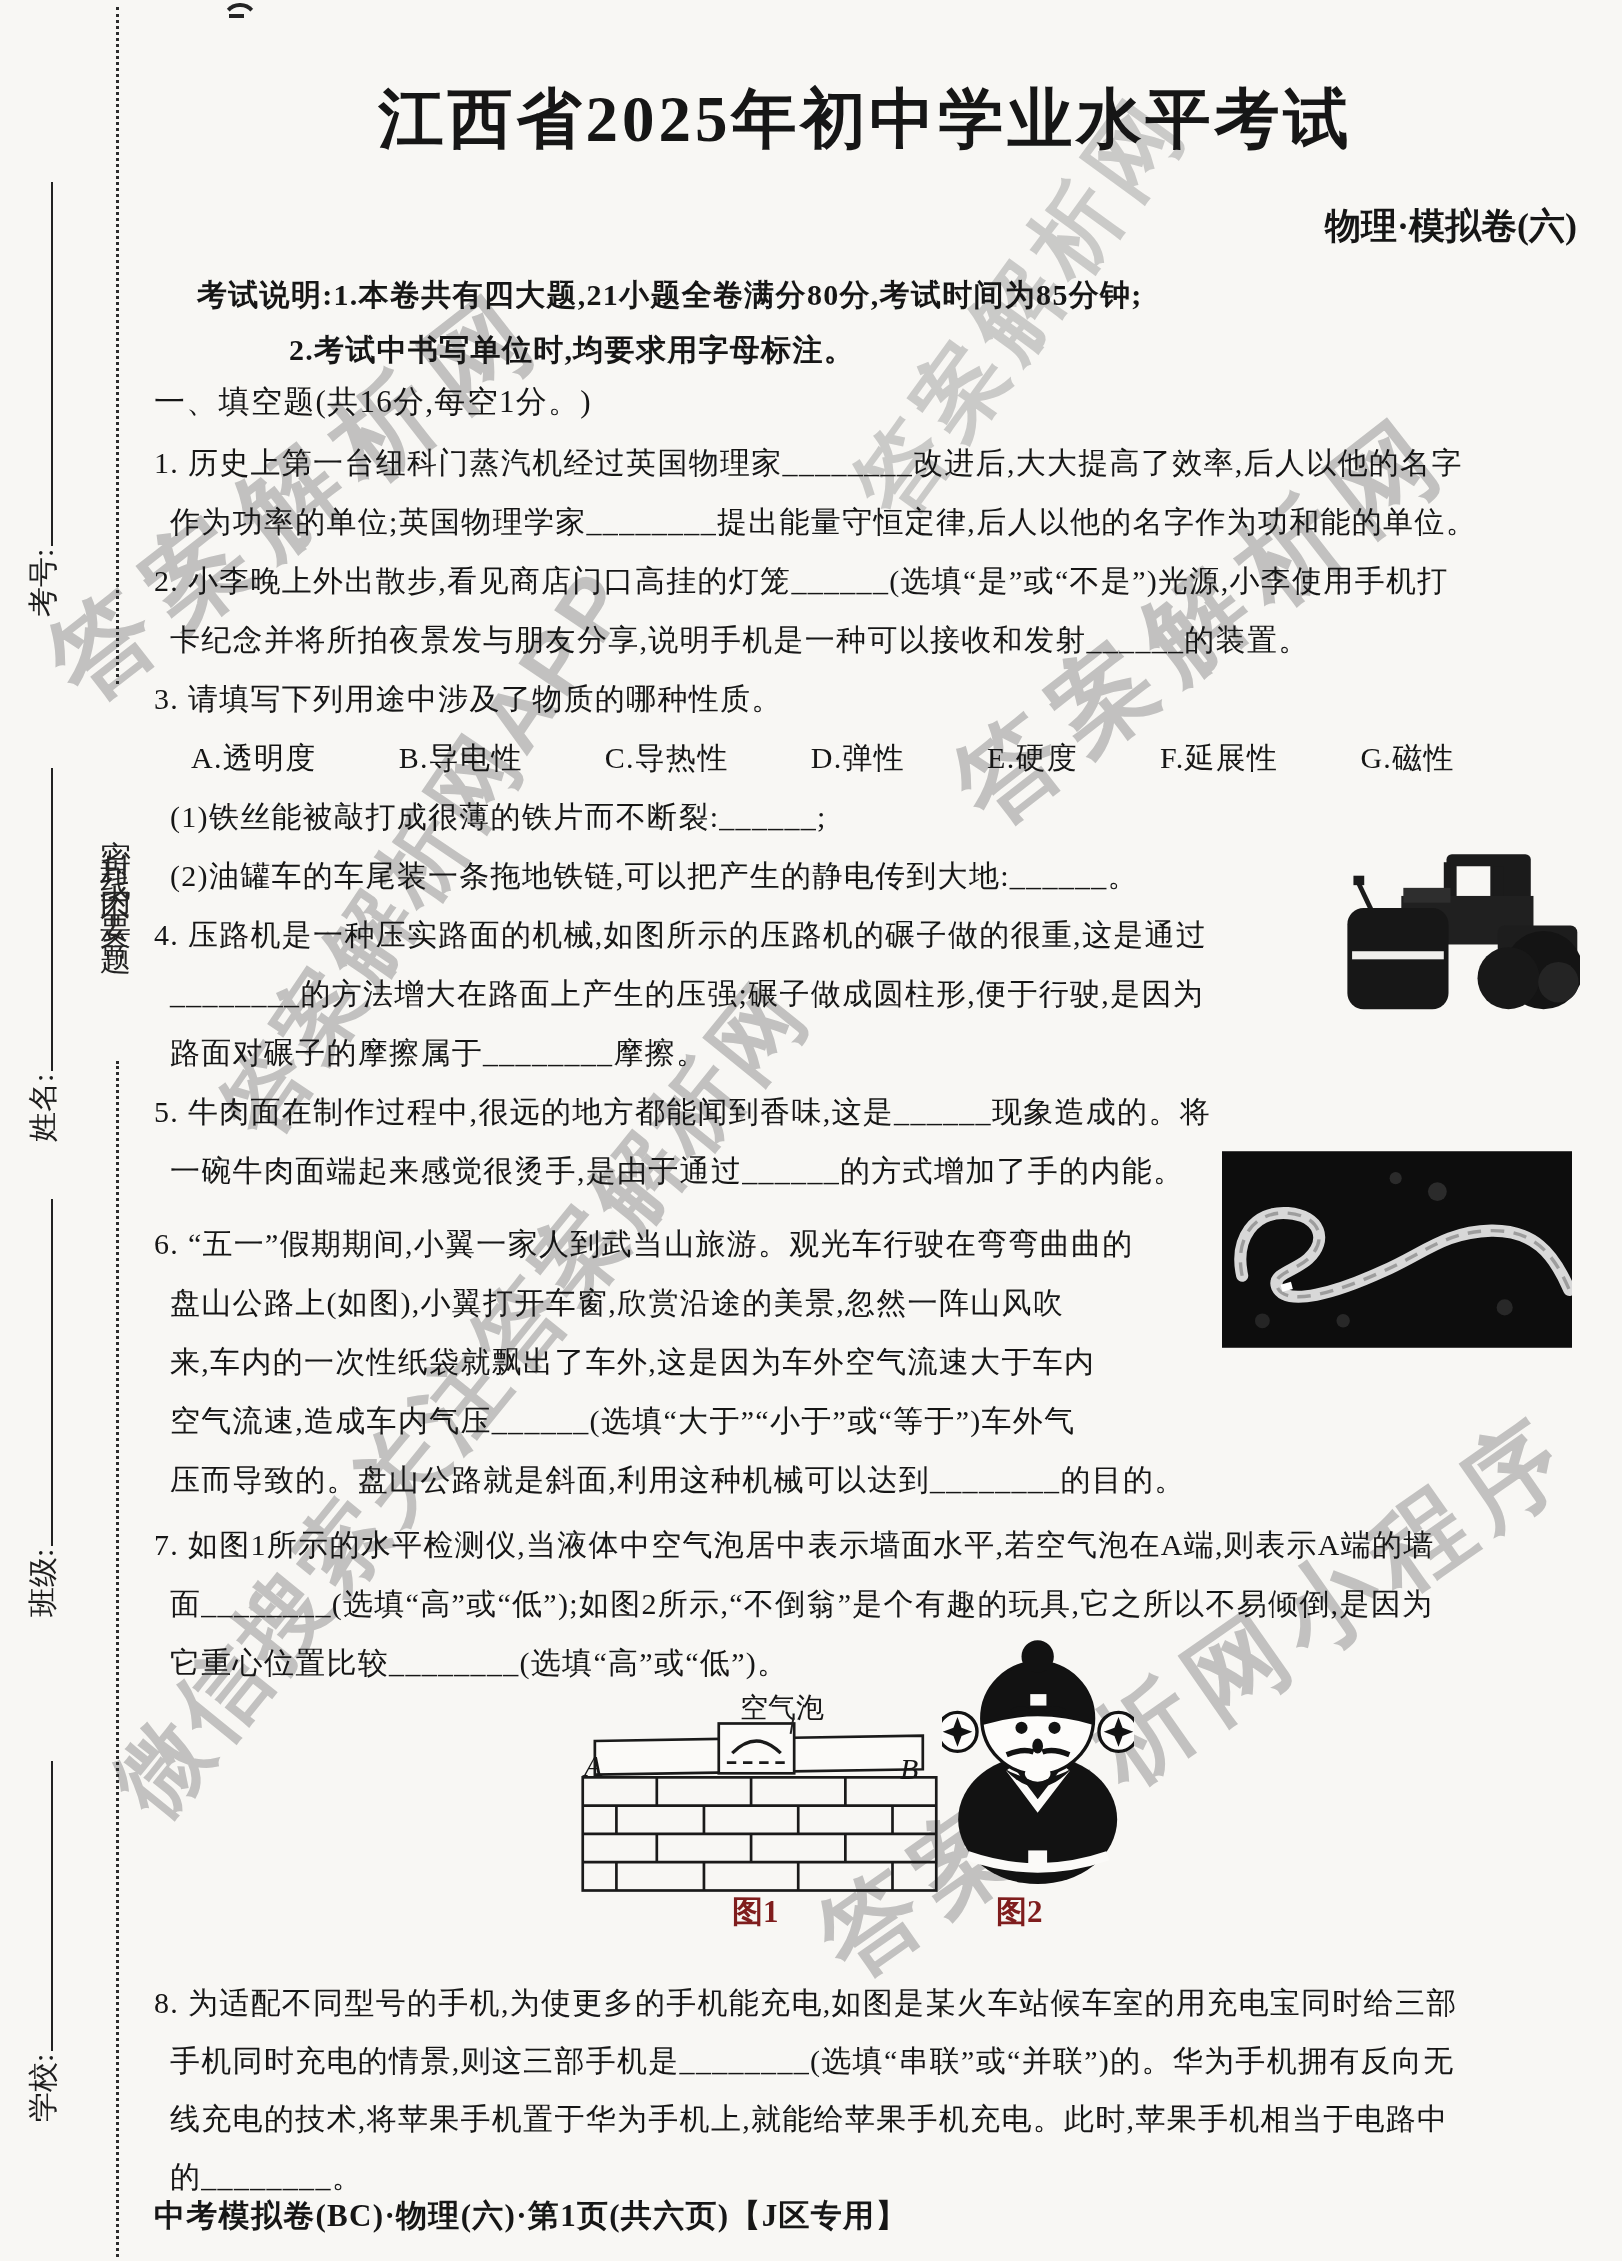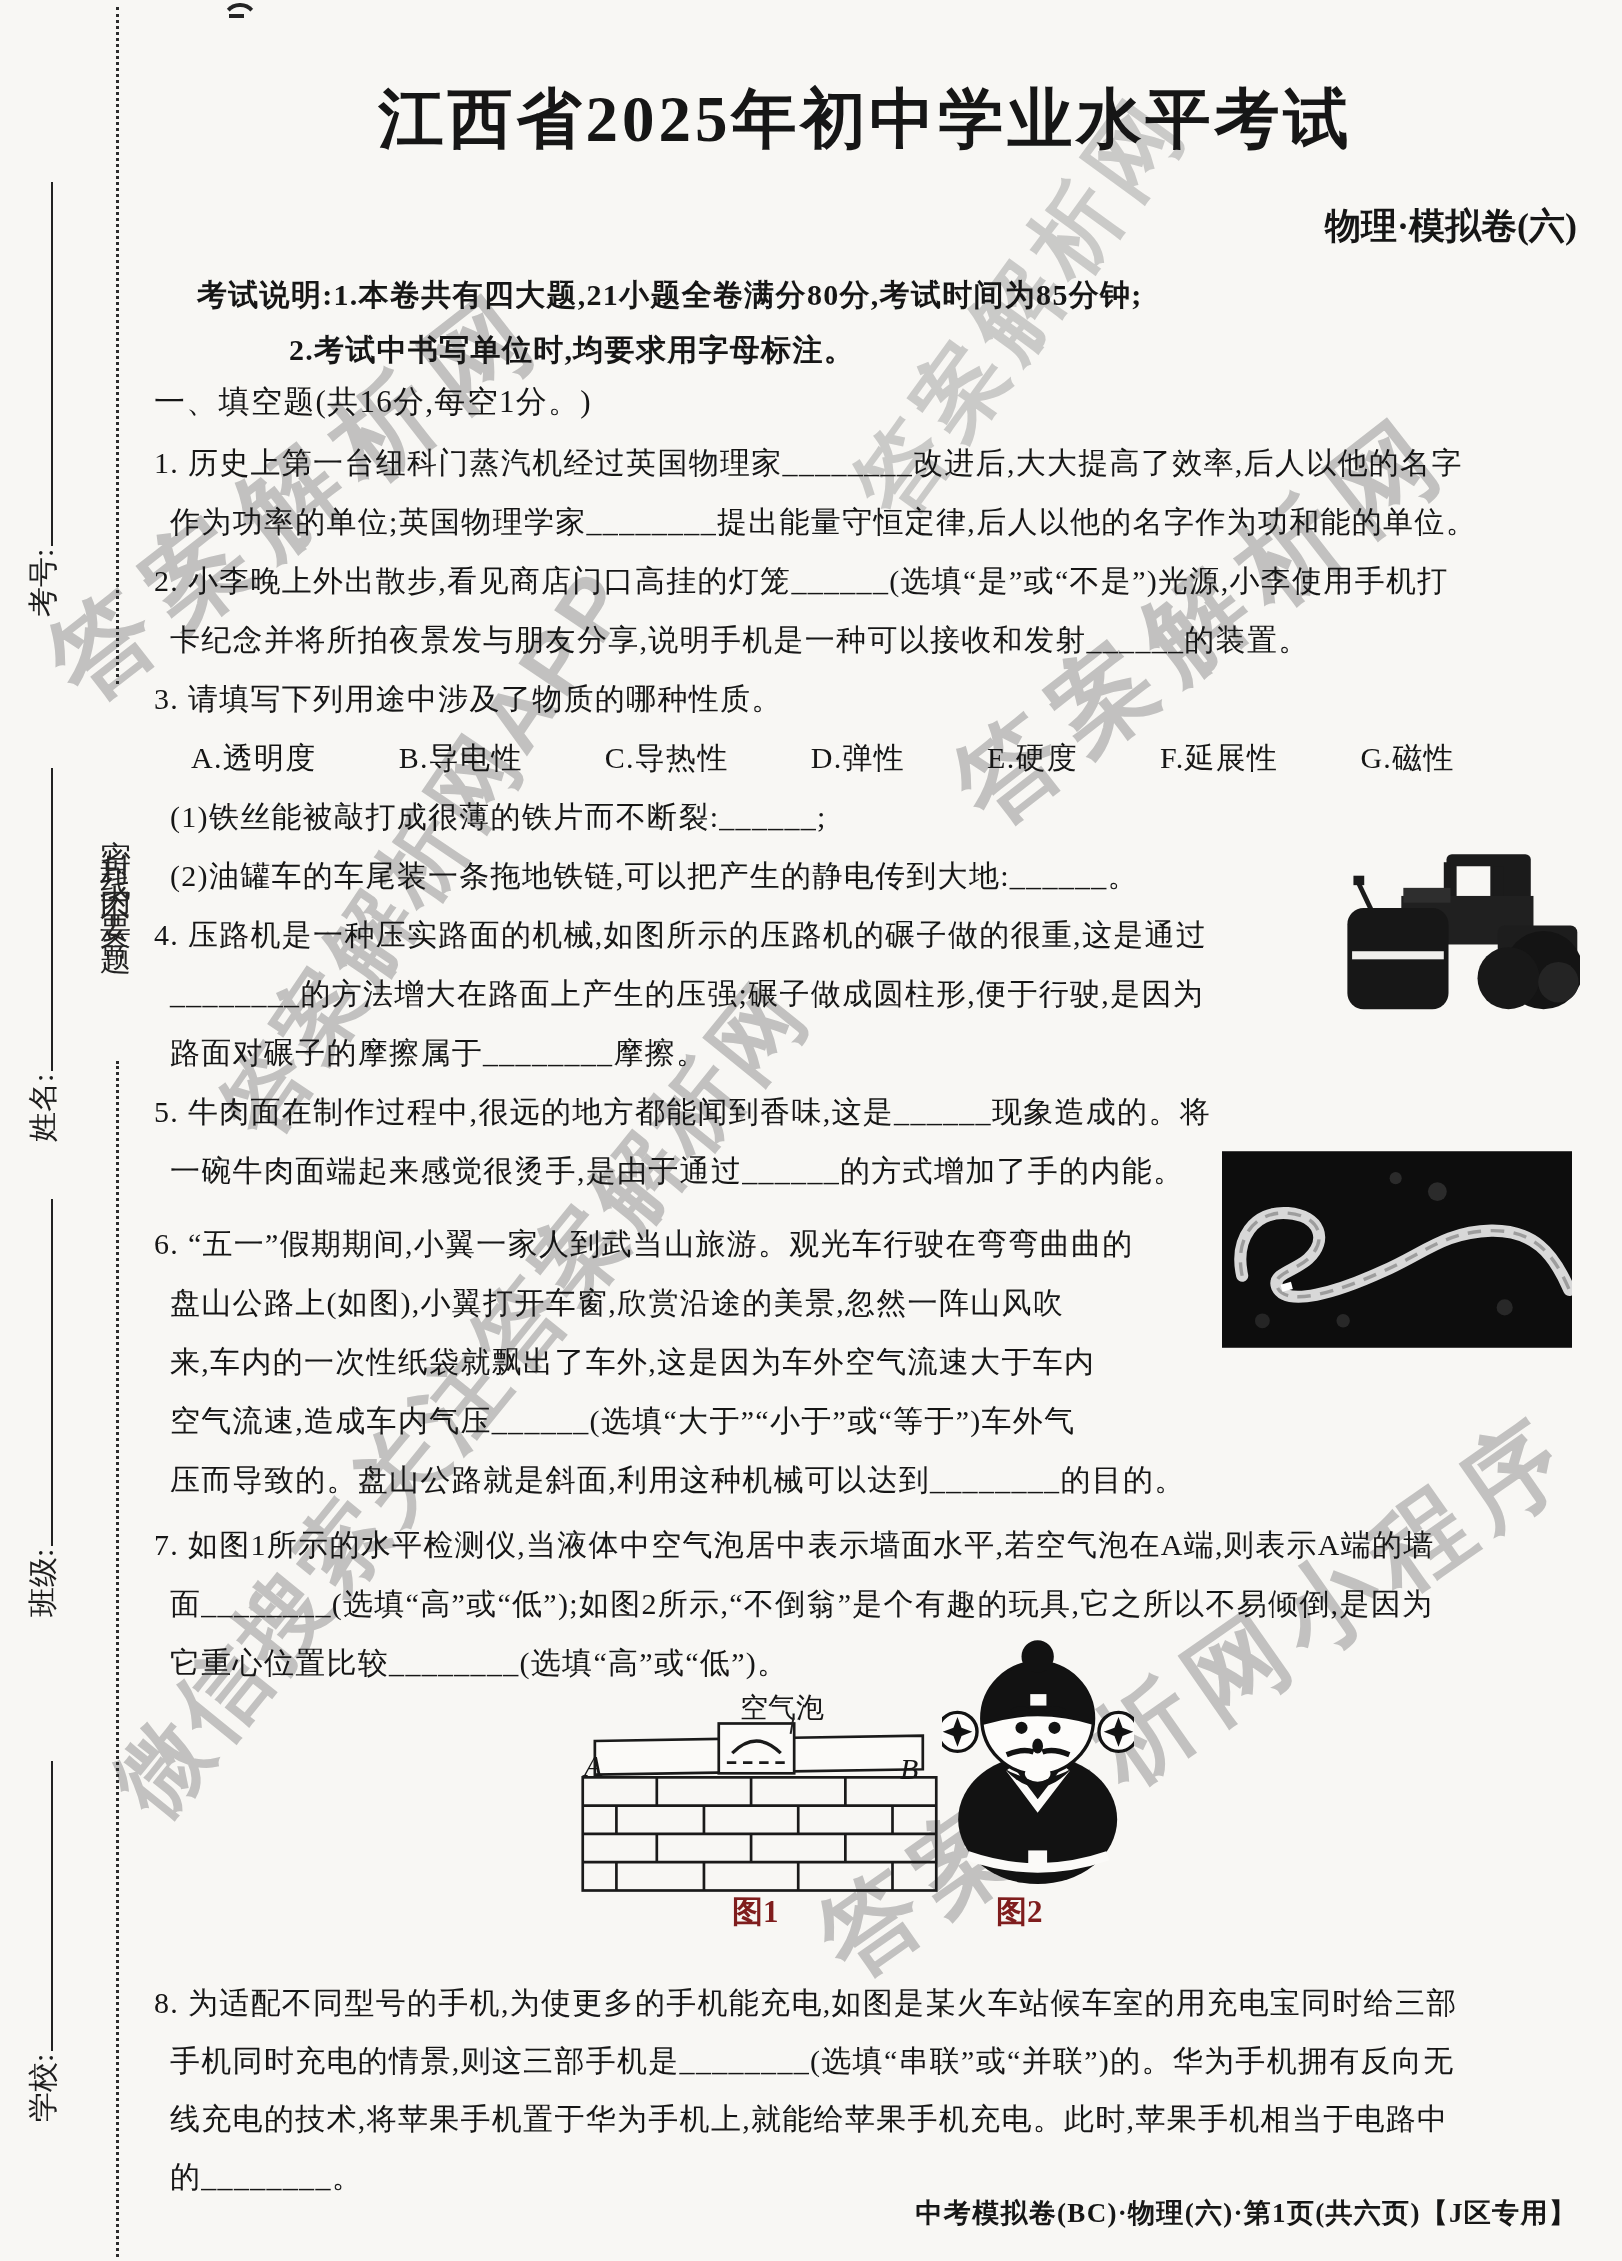--- a/index.html
+++ b/index.html
@@ -54,21 +54,21 @@
   .figlabel{position:absolute;z-index:4;font-size:30px;font-style:italic;color:#161616;}
   .fl-a{left:584px;top:1749px;} .fl-b{left:900px;top:1752px;}
   .bubble-label{position:absolute;left:740px;top:1689px;font-size:28px;font-style:normal;z-index:4;}
   .bubble-tick{position:absolute;left:791px;top:1718px;width:2px;height:16px;background:#222;
                transform:rotate(10deg);z-index:4;}
   .caption{position:absolute;z-index:4;font-size:31px;font-weight:bold;color:#7f1d1d;}
   .cap1{left:732px;top:1891px;} .cap2{left:996px;top:1891px;}
   
   .q8{position:absolute;left:154px;top:1974px;width:1423px;z-index:3;}
   .q8 .ln{height:58px;line-height:58px;}
-  .footer{position:absolute;left:154px;top:2195px;width:1423px;text-align:right;font-size:27px;
+  .footer{position:absolute;left:154px;top:2195px;width:1423px;text-align:left;font-size:31px;
           font-weight:bold;letter-spacing:1.3px;z-index:3;}
 </style>
 </head>
 <body>
 
 <div class="page">
 
   <div class="wm wm0">答案解析网</div>
   <div class="wm wm1">答案解析网APP</div>
   <div class="wm wm2">答案解析网</div>

